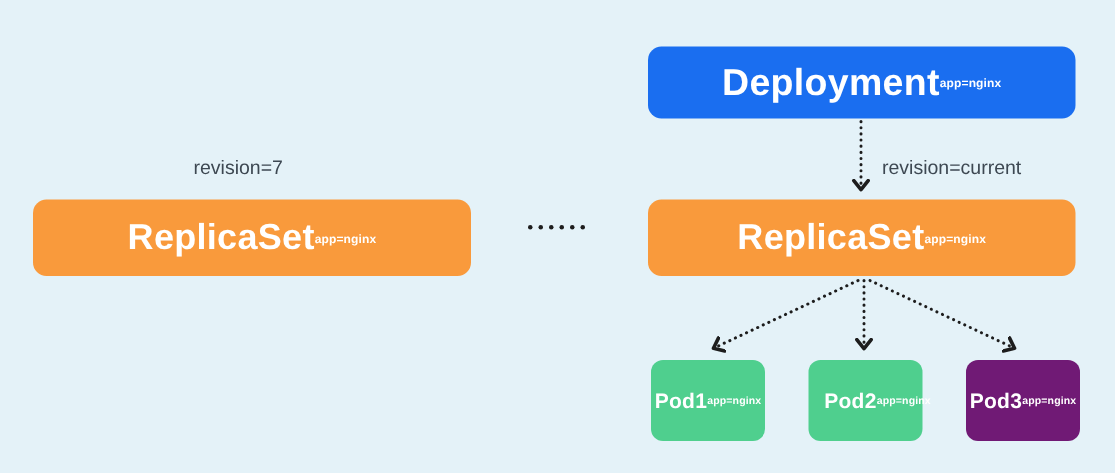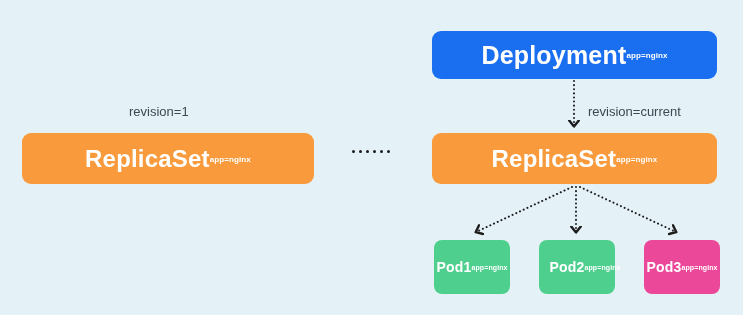--- a/index.html
+++ b/index.html
@@ -165,26 +165,26 @@
   <div class="node pod" id="pod-1" style="background: rgb(79, 207, 142);">
     <div class="title">Pod1</div>
     <div class="sub">app=nginx</div>
   </div>
 
   <div class="node pod" id="pod-2" style="background: rgb(79, 207, 142);">
     <div class="title">Pod2</div>
     <div class="sub">app=nginx</div>
   </div>
 
-  <div class="node pod" id="pod-3" style="background: #ec4899;">
+  <div class="node pod" id="pod-3" style="background: #701a75;">
     <div class="title">Pod3</div>
     <div class="sub">app=nginx</div>
   </div>
 
-  <div class="edge-label" id="label-revision-old">revision=1</div>
+  <div class="edge-label" id="label-revision-old">revision=7</div>
 
   <div class="edge-label" id="label-revision-current">revision=current</div>
 
   <div id="ellipsis">
       <span class="dot" style="background: rgb(29, 29, 29);"></span>
       <span class="dot" style="background: rgb(29, 29, 29);"></span>
       <span class="dot" style="background: rgb(29, 29, 29);"></span>
       <span class="dot" style="background: rgb(29, 29, 29);"></span>
       <span class="dot" style="background: rgb(29, 29, 29);"></span>
       <span class="dot" style="background: rgb(29, 29, 29);"></span>

